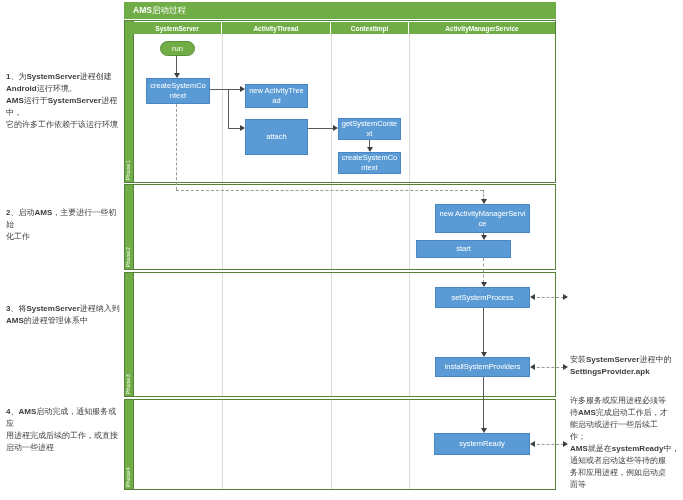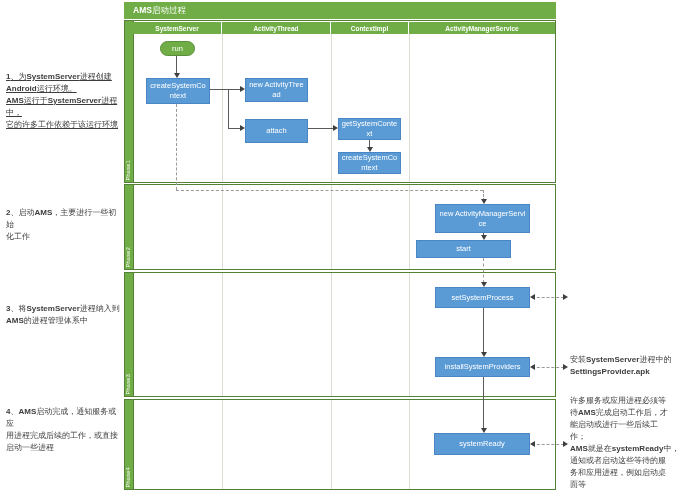--- a/index.html
+++ b/index.html
@@ -83,22 +83,22 @@
     <div class="pbar">
       <span class="plabel">Phase4</span>
     </div>
     <div class="divider" style="left:97px;"></div>
     <div class="divider" style="left:206px;"></div>
     <div class="divider" style="left:284px;"></div>
   </div>
 
   <div class="pill" style="left:160px;top:41px;width:33px;height:13px;">run</div>
   <div class="bx" style="left:146px;top:78px;width:64px;height:26px;">createSystemContext</div>
-  <div class="bx" style="left:245px;top:78px;width:63px;height:24px;">new ActivityThread</div>
-  <div class="bx" style="left:245px;top:119px;width:63px;height:24px;">attach</div>
+  <div class="bx" style="left:245px;top:84px;width:63px;height:24px;">new ActivityThread</div>
+  <div class="bx" style="left:245px;top:119px;width:63px;height:36px;">attach</div>
   <div class="bx" style="left:338px;top:118px;width:63px;height:22px;">getSystemContext</div>
   <div class="bx" style="left:338px;top:152px;width:63px;height:22px;">createSystemContext</div>
   <div class="bx" style="left:435px;top:204px;width:95px;height:29px;">new ActivityManagerService</div>
   <div class="bx" style="left:416px;top:240px;width:95px;height:18px;">start</div>
   <div class="bx" style="left:435px;top:287px;width:95px;height:21px;">setSystemProcess</div>
   <div class="bx" style="left:435px;top:357px;width:95px;height:20px;">installSystemProviders</div>
   <div class="bx" style="left:434px;top:433px;width:96px;height:22px;">systemReady</div>
 
   <div class="lv" style="left:176px;top:54px;height:22px;"></div>
   <div class="ad" style="left:174px;top:73px;"></div>
@@ -138,21 +138,21 @@
   <div class="ar" style="left:563px;top:294px;"></div>
 
   <div class="dh" style="left:532px;top:367px;width:32px;"></div>
   <div class="al" style="left:530px;top:364px;"></div>
   <div class="ar" style="left:563px;top:364px;"></div>
 
   <div class="dh" style="left:532px;top:444px;width:32px;"></div>
   <div class="al" style="left:530px;top:441px;"></div>
   <div class="ar" style="left:563px;top:441px;"></div>
 
-  <div class="note latin-bold" style="left:6px;top:71px;width:118px;text-decoration:underline;"><b>1</b>、为<b>SystemServer</b>进程创建
+  <div class="note latin-bold" style="left:6px;top:71px;width:118px;"><b>1</b>、为<b>SystemServer</b>进程创建
 <b>Android</b>运行环境。
 <b>AMS</b>运行于<b>SystemServer</b>进程中，
 它的许多工作依赖于该运行环境</div>
   <div class="note latin-bold" style="left:6px;top:207px;width:118px;"><b>2</b>、启动<b>AMS</b>，主要进行一些初始
 化工作</div>
   <div class="note latin-bold" style="left:6px;top:303px;width:118px;"><b>3</b>、将<b>SystemServer</b>进程纳入到
 <b>AMS</b>的进程管理体系中</div>
   <div class="note latin-bold" style="left:6px;top:406px;width:118px;"><b>4</b>、<b>AMS</b>启动完成，通知服务或应
 用进程完成后续的工作，或直接
 启动一些进程</div>

